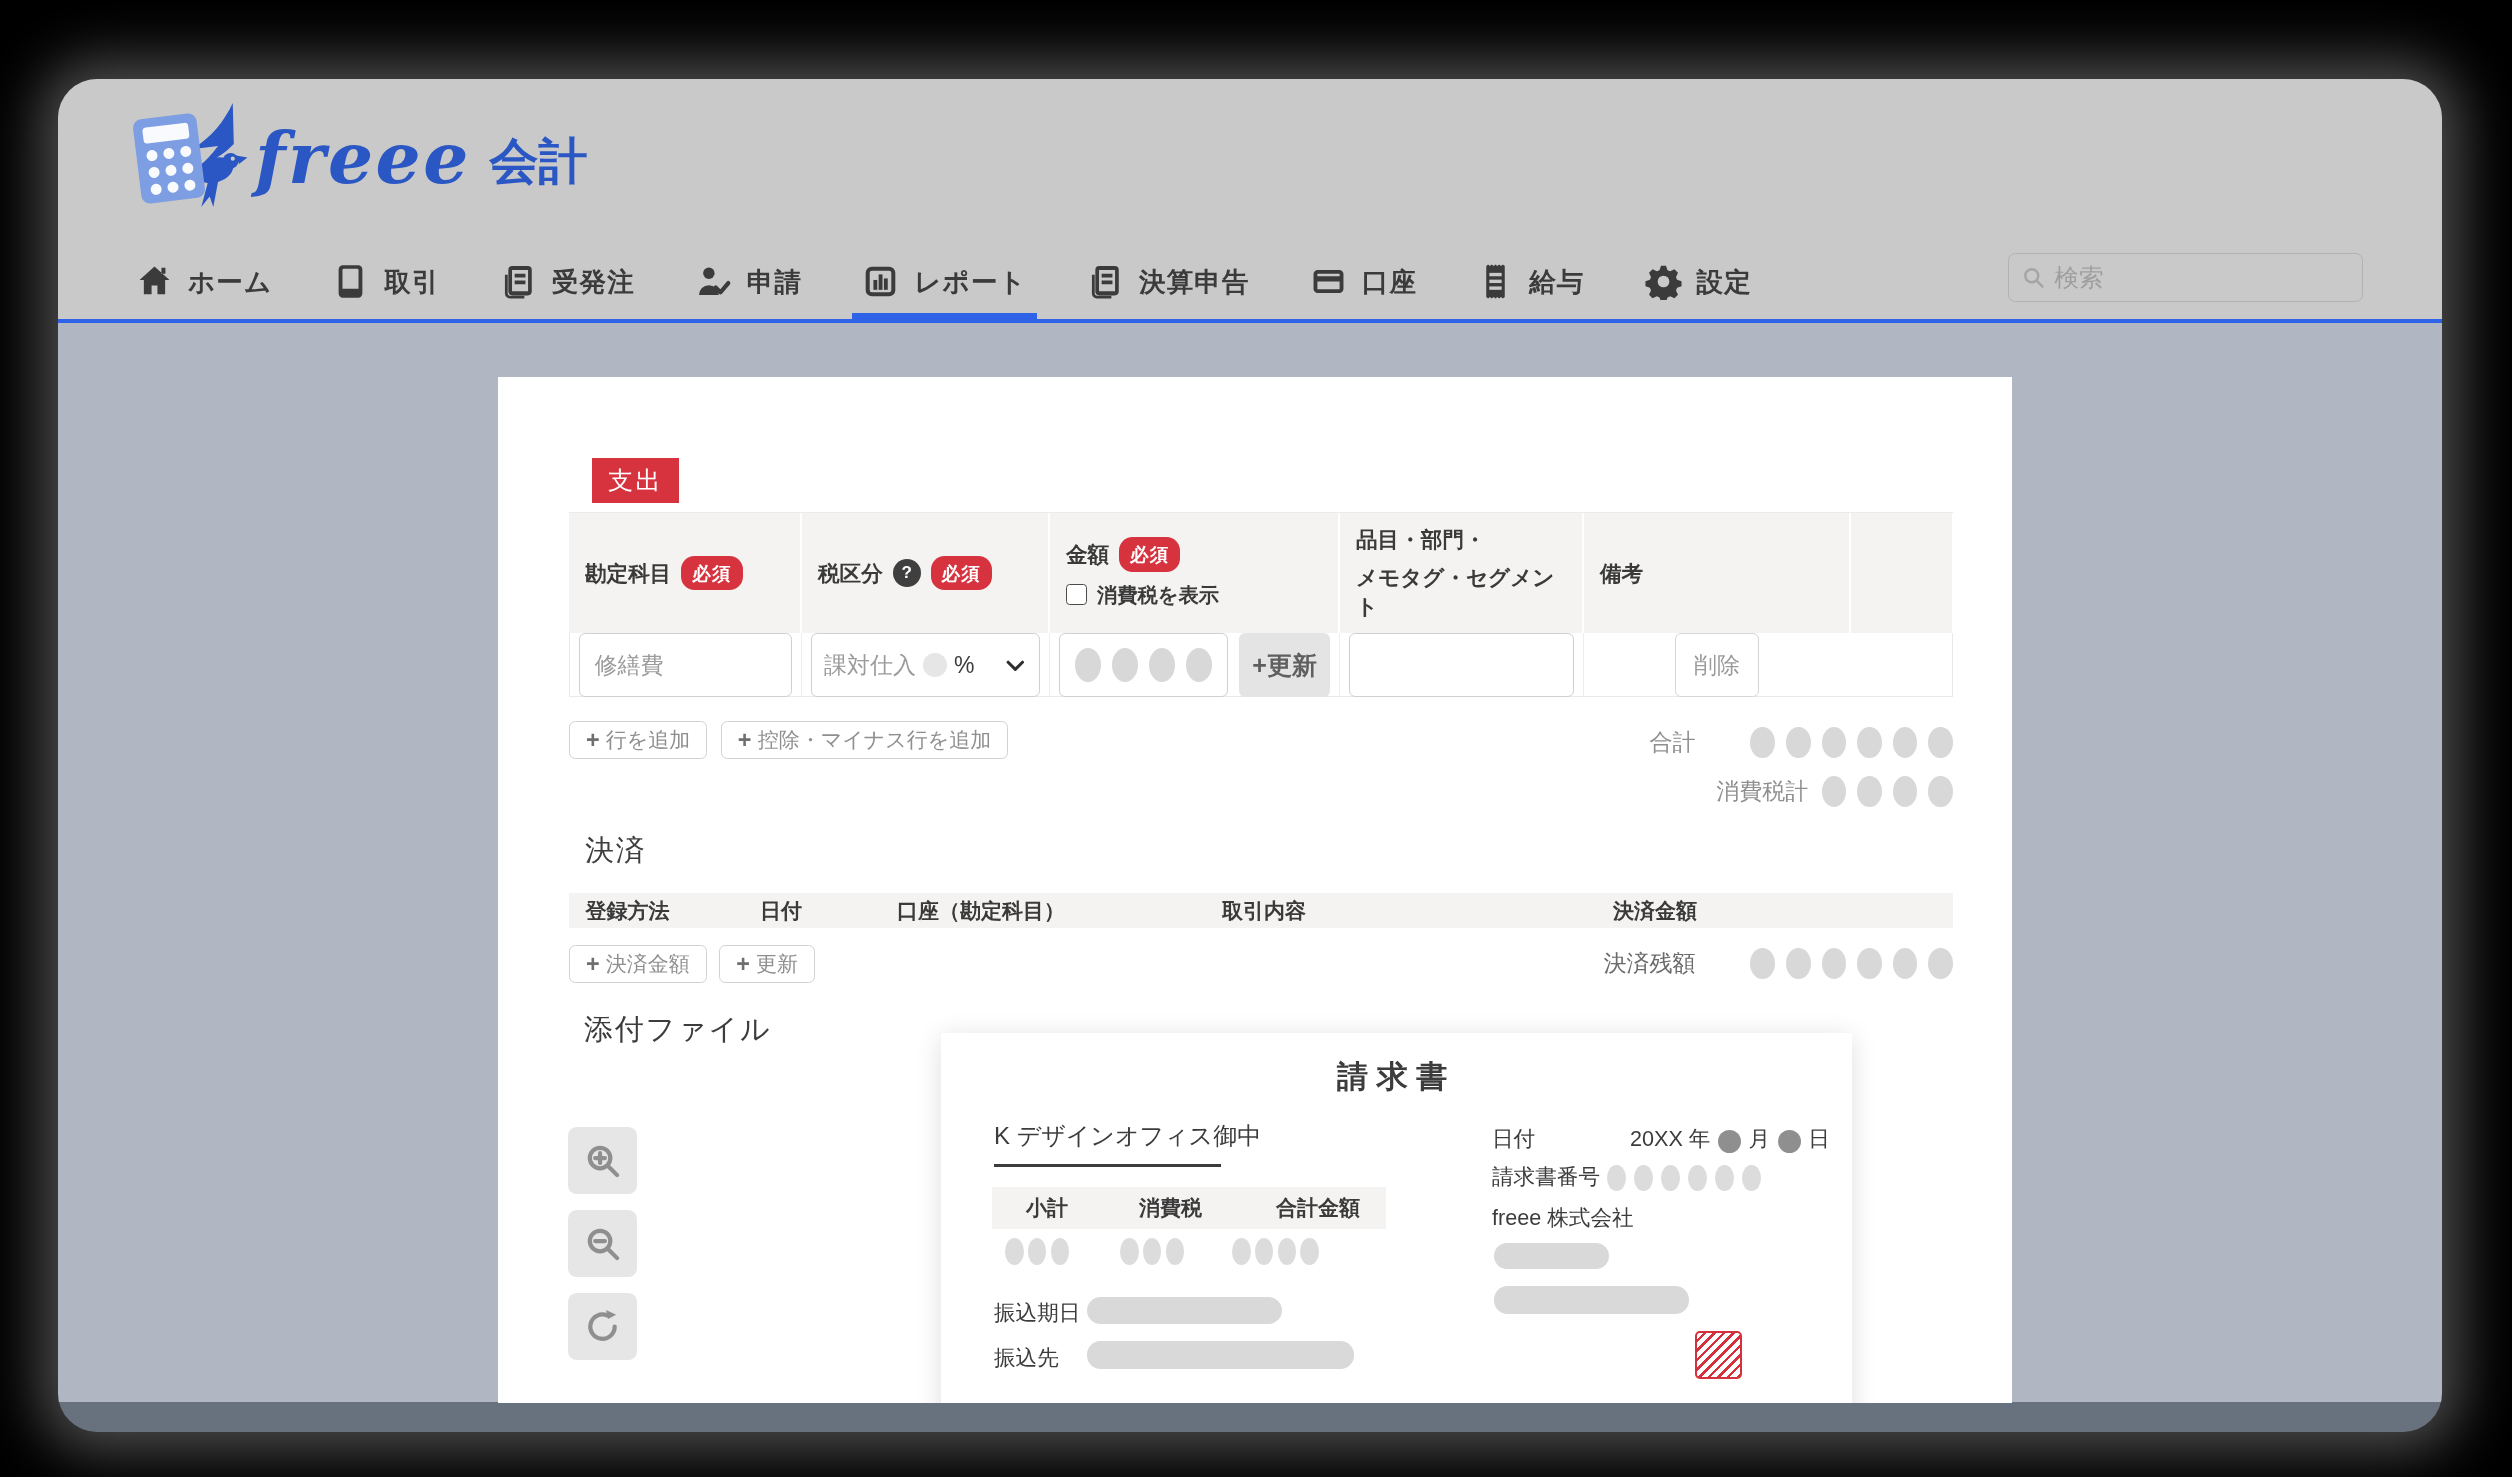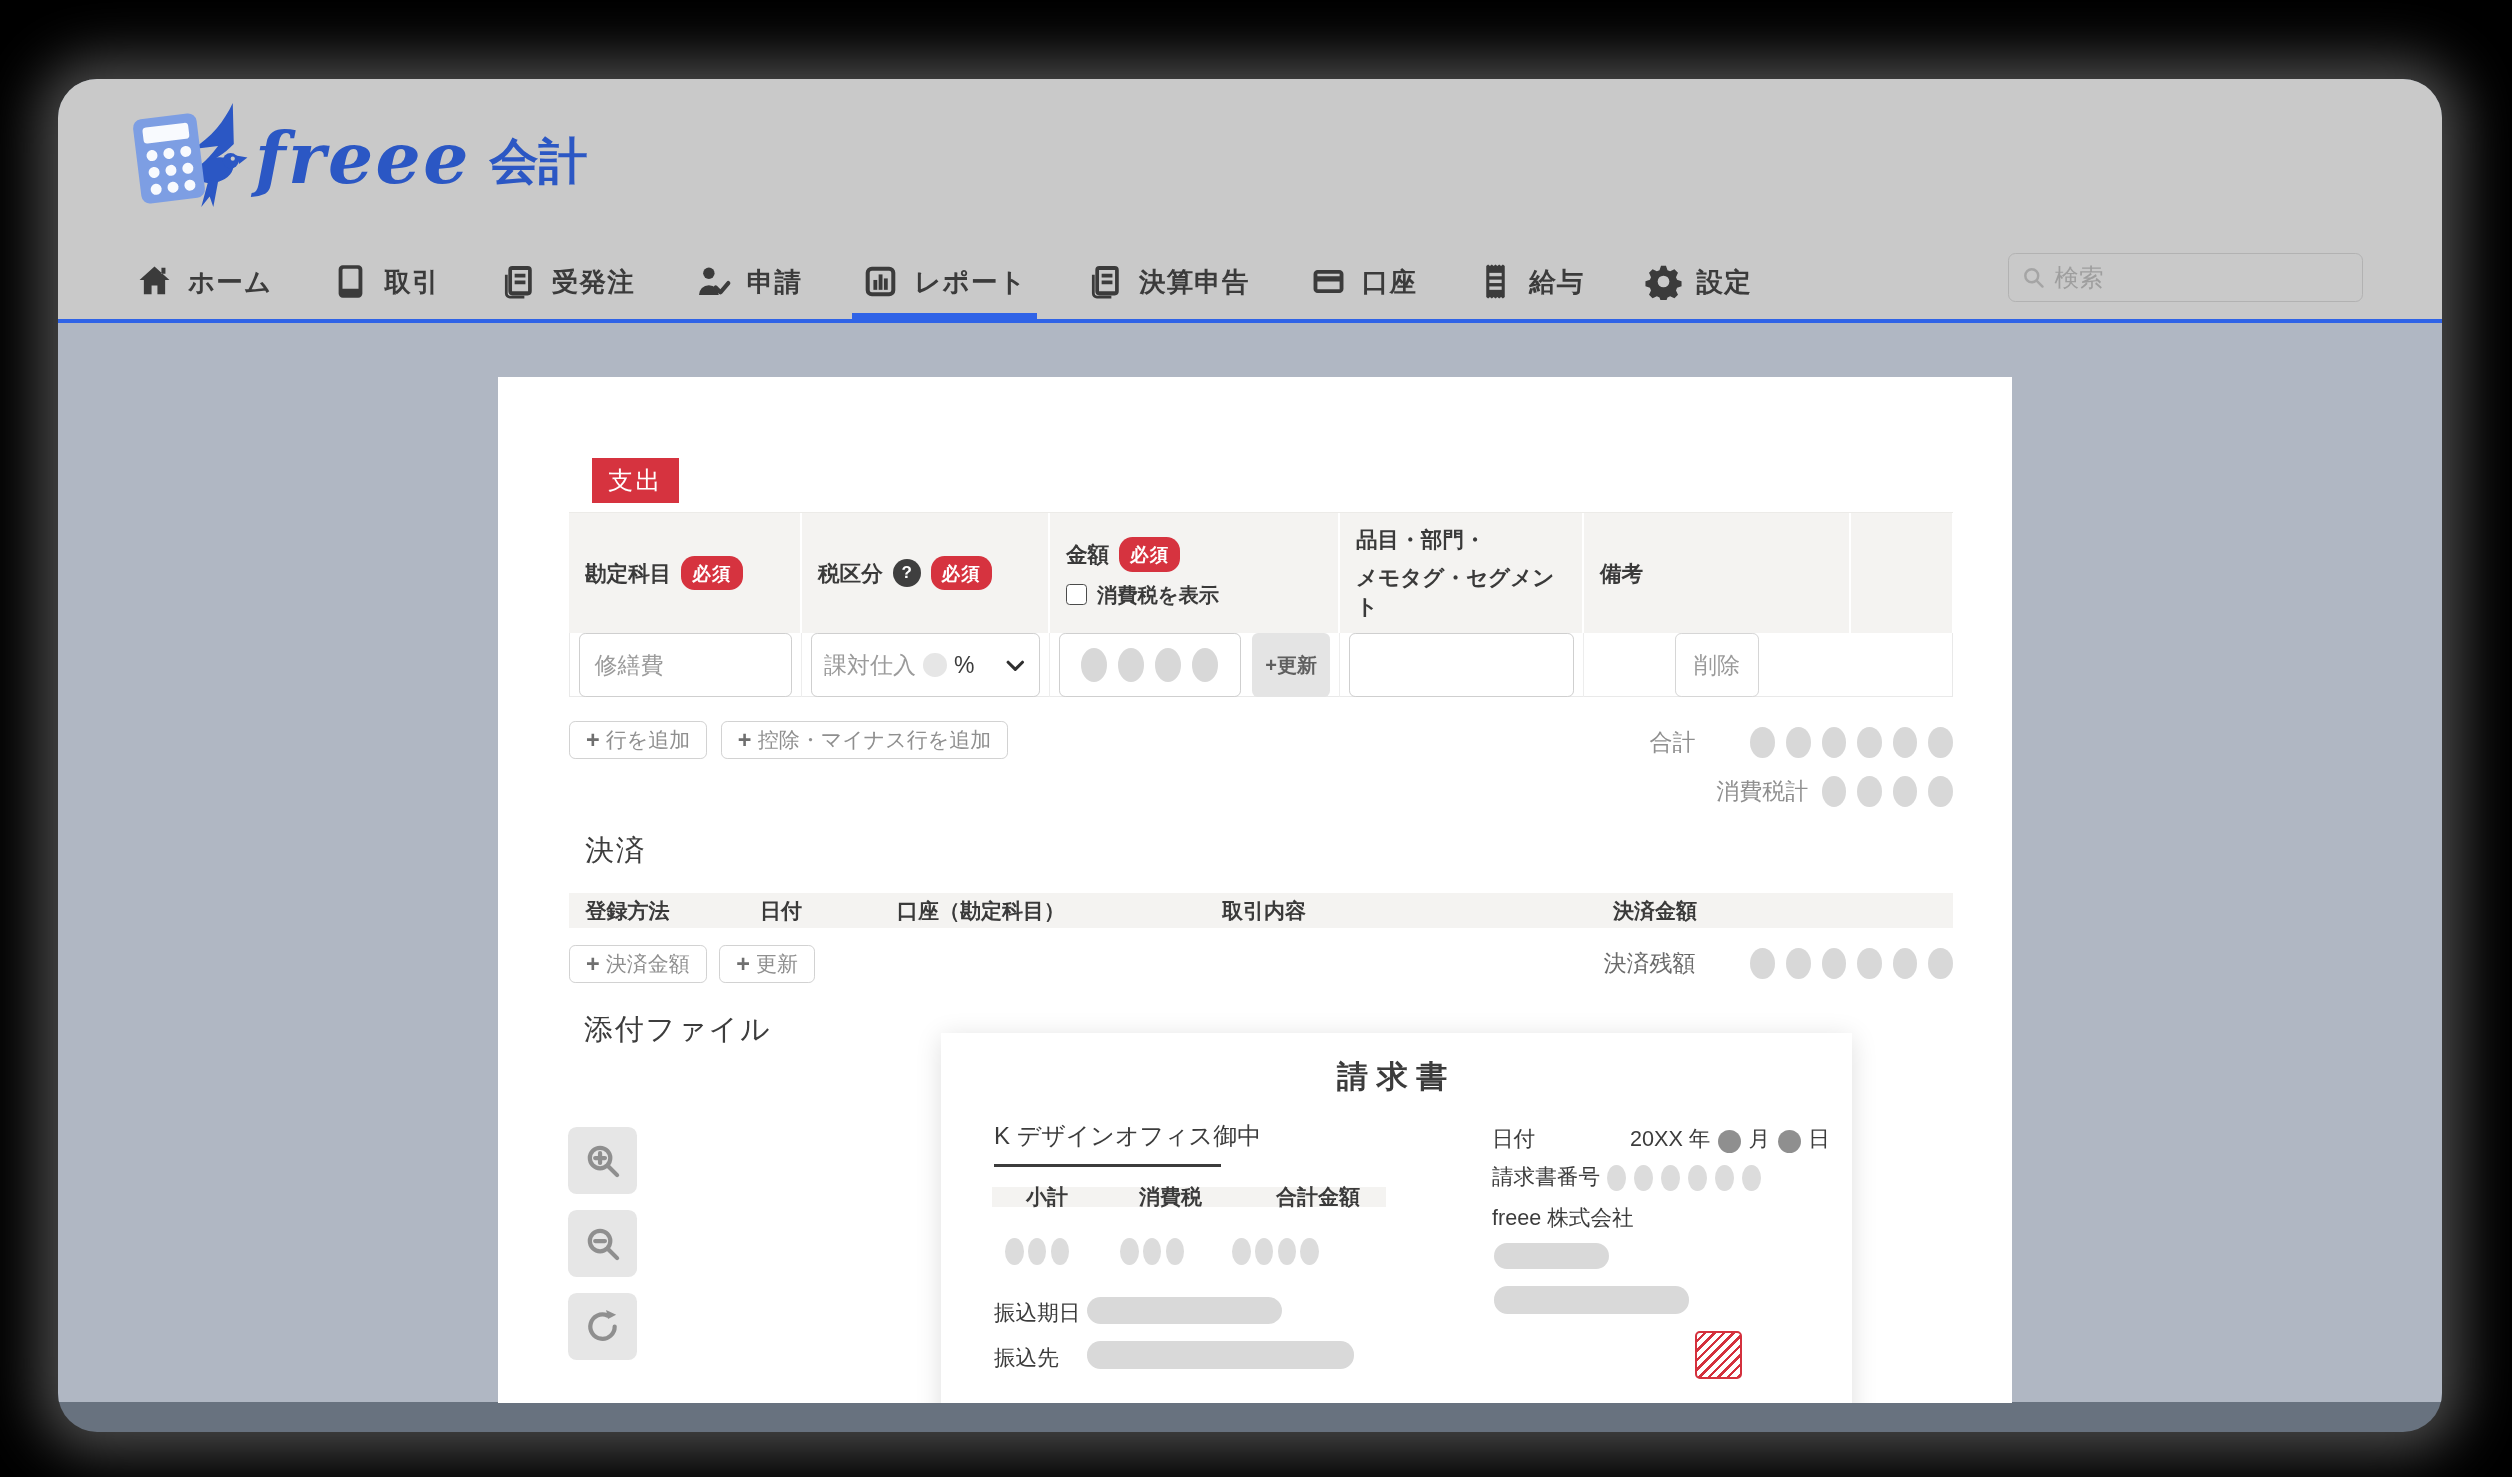--- a/index.html
+++ b/index.html
@@ -69,21 +69,21 @@
   .tinput { height:64px; border:1.2px solid #cfcfcf; border-radius:6.2px; font-size:23px; color:#6d6d6d;
             padding:0 14.8px; width:100%; outline:none; font-family:inherit; background:#fff; }
   .tinput::placeholder { color:#9b9b9b; }
   .select-box { height:64px; border:1.2px solid #cfcfcf; border-radius:6.2px; width:100%; display:flex;
                 align-items:center; padding:0 12.3px; gap:7.4px; font-size:23px; color:#9b9b9b; }
   .select-box .ph-circle { width:23.4px; height:23.4px; border-radius:50%; background:#e6e6e6; }
   .select-box .pct { color:#3c3c3c; }
   .select-box svg { width:24.6px; height:24.6px; stroke:#2f2f2f; fill:none; stroke-width:3; margin-left:auto; }
   .amount-box { height:64px; border:1.2px solid #cfcfcf; border-radius:6.2px; flex:1; display:flex;
                 align-items:center; justify-content:center; gap:6.2px; }
-  .btn-gray { height:64px; background:#e4e4e4; border:none; border-radius:6.2px; font-size:20px; font-weight:600;
+  .btn-gray { height:64px; background:#e4e4e4; border:none; border-radius:6.2px; font-size:25px; font-weight:600;
               color:#5f5f5f; padding:0 13.5px; margin-left:11px; white-space:nowrap; cursor:pointer; font-family:inherit; }
   .tag { height:52px; background:#f7cc67; border-radius:6.2px; display:flex; align-items:center; gap:18.5px;
          padding:0 18.5px; font-size:23px; color:#3f3f3f; margin-left:13.5px; white-space:nowrap; }
   .tag .x { font-size:24.6px; cursor:pointer; }
   .btn-outline { background:#fff; border:1.2px solid #d2d2d2; border-radius:6.2px; color:#8f8f8f; font-size:21px;
                  padding:0 16px; height:38px; display:inline-flex; align-items:center; gap:6.2px; white-space:nowrap;
                  cursor:pointer; font-family:inherit; }
   .btn-outline .plus { font-weight:700; color:#6f6f6f; font-size:23.4px; }
   .del-btn { height:64px; width:84px; background:#fff; border:1.2px solid #d6d6d6; border-radius:6.2px;
              color:#9a9a9a; font-size:23px; cursor:pointer; font-family:inherit; margin:0 auto; }
@@ -114,21 +114,21 @@
               align-items:center; justify-content:center; cursor:pointer; }
   .tool-btn svg { width:39px; height:39px; stroke:#8f8f8f; fill:none; stroke-width:2.6; }
 
   
   .invoice { position:absolute; left:443px; top:656px; width:911px; height:493px; background:#fff;
              box-shadow:0 3.7px 24.6px rgba(0,0,0,.13); }
   .inv-title { position:absolute; left:0; right:0; top:23.4px; text-align:center; font-size:31px; font-weight:600;
                color:#3c3c3c; letter-spacing:8.6px; }
   .inv-recipient { position:absolute; left:53px; top:87px; font-size:24px; color:#3c3c3c; }
   .inv-underline { position:absolute; left:53px; top:131px; width:227px; height:2.5px; background:#3c3c3c; }
-  .inv-sum-head { position:absolute; left:51px; top:154px; width:394px; height:20px; background:#f4f3f1; }
+  .inv-sum-head { position:absolute; left:51px; top:154px; width:394px; height:42px; background:#f4f3f1; }
   .inv-sum-head span { position:absolute; top:50%; transform:translateY(-50%); font-size:21px; font-weight:600; color:#3a3a3a; white-space:nowrap; }
   .inv-dots-row { position:absolute; top:205px; display:flex; gap:4.3px; }
   .inv-dots-row .dot { width:18.5px; height:27px; background:#dcdcdc; }
   .inv-label { position:absolute; font-size:21.6px; color:#3c3c3c; white-space:nowrap; }
   .gbar { position:absolute; background:#d9d9d9; border-radius:13.5px; }
   .inv-date-val { position:absolute; left:689px; top:91px; display:flex; align-items:flex-end; gap:7.4px;
                   font-size:21.6px; color:#3c3c3c; white-space:nowrap; }
   .dark-dot { width:23.4px; height:23.4px; border-radius:50%; background:#8f8f8f; flex:none; }
   .inv-num-dots { position:absolute; left:666px; top:132px; display:flex; gap:8.6px; }
   .inv-num-dots .dot { width:18.5px; height:26px; background:#dcdcdc; }

